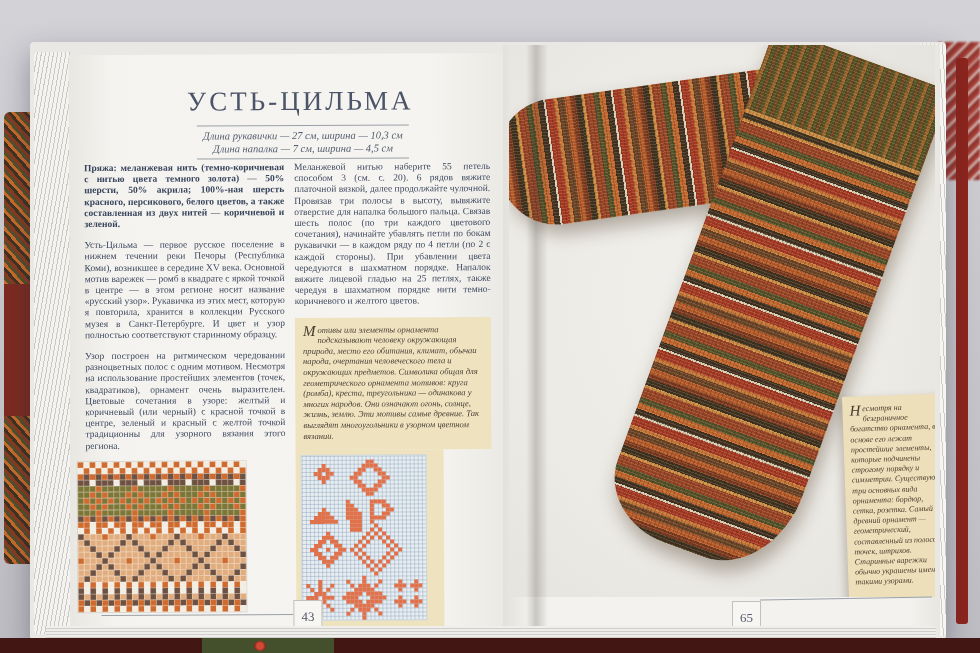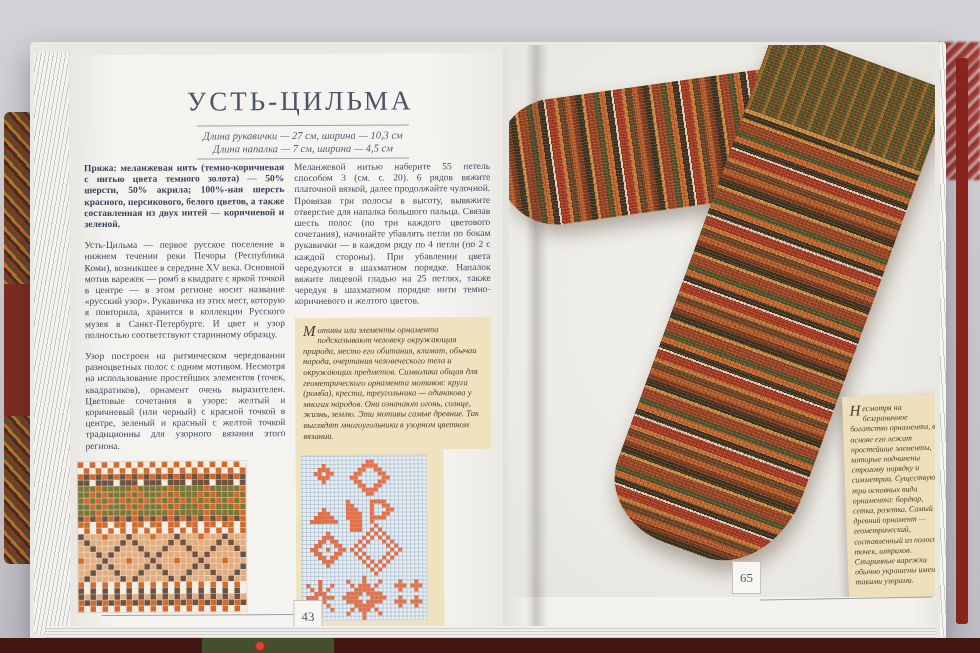--- a/index.html
+++ b/index.html
@@ -62,21 +62,21 @@
       linear-gradient(90deg,rgba(140,165,190,.45) 1px,transparent 1px);
     background-size:4px 4px;box-shadow:0 0 0 1px #cfd8dd;}
   .motif-chart i{position:absolute;width:4px;height:4px;background:#e0714a;}
   
   .folio-rule{position:absolute;height:1px;background:#9aa0a8;}
   .folio-box{position:absolute;width:27px;height:31px;background:#f7f6f3;border:1px solid #c2c1bd;
     display:flex;align-items:center;justify-content:center;font-size:13px;color:#55596a;}
   .rule-left{left:30px;top:560px;width:192px;}
   .box-left{left:222px;top:546px;}
   .rule-right{left:257px;top:553px;width:172px;transform:rotate(-1deg);}
-  .box-right{left:229px;top:516px;}
+  .box-right{left:229px;top:556px;}
   
   .photo{position:absolute;left:6px;top:0;width:426px;height:552px;overflow:hidden;
     background:radial-gradient(ellipse at 45% 45%,#f0efeb 0%,#eceae5 60%,#e4e2dc 100%);}
   .mitten{position:absolute;box-shadow:6px 10px 18px rgba(60,40,20,.35);}
   .mitten::after{content:"";position:absolute;inset:0;border-radius:inherit;
     background:repeating-linear-gradient(90deg,rgba(60,30,10,.22) 0 1px,transparent 1px 4px),
       repeating-linear-gradient(0deg,rgba(255,240,220,.14) 0 1px,transparent 1px 3px),
       repeating-linear-gradient(45deg,rgba(0,0,0,.07) 0 2px,transparent 2px 5px);}
   .mitten-top{left:-12px;top:40px;width:312px;height:126px;transform:rotate(-8deg);
     border-radius:58px 36px 36px 58px;

